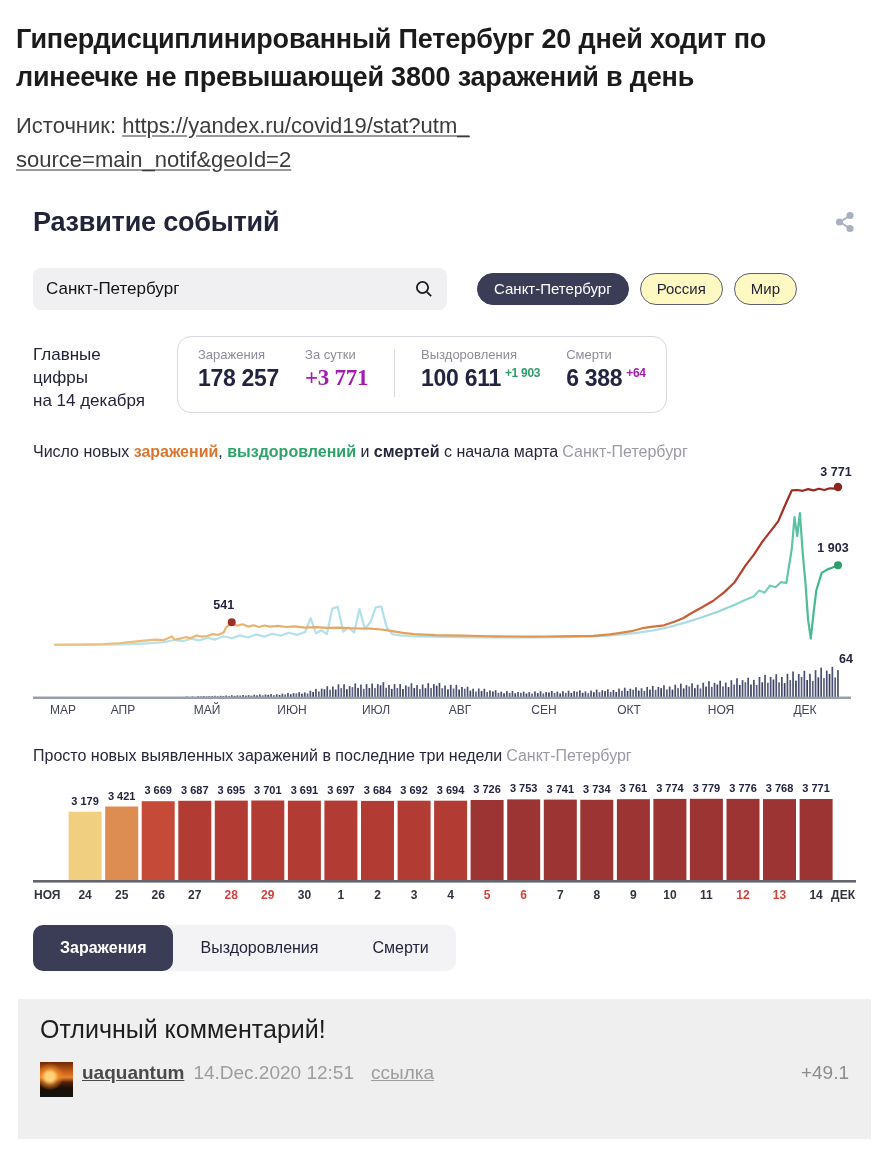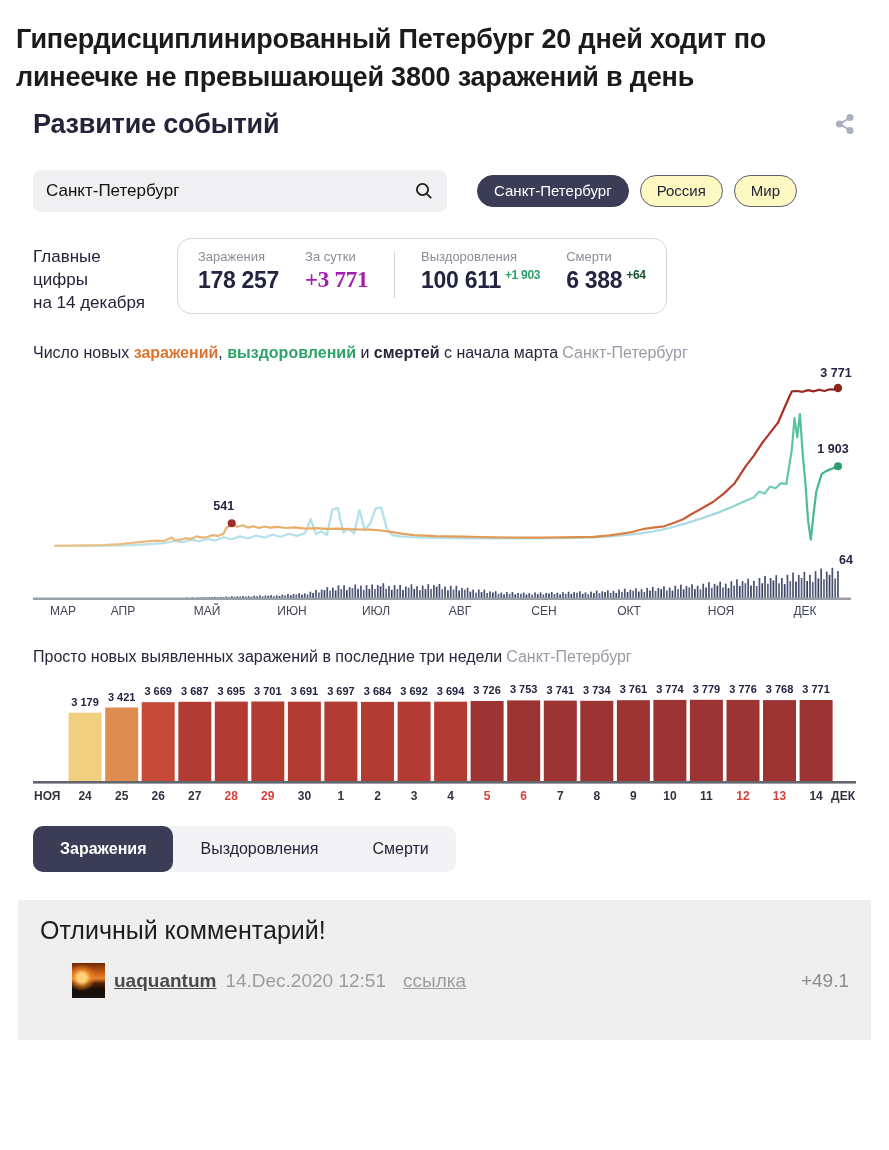--- a/index.html
+++ b/index.html
@@ -46,21 +46,21 @@
   .figures-label { width:120px; font-size:17px; color:#23233a; line-height:1.35; padding-top:8px; }
   .figures-box {
     border:1.5px solid #d8d8de; border-radius:14px; padding:10px 20px 13px;
     display:flex; gap:26px; align-items:stretch;
   }
   .stat .stat-label { font-size:13px; color:#8c8c99; margin-bottom:3px; white-space:nowrap; }
   .stat .stat-value { font-size:23px; font-weight:bold; color:#232441; letter-spacing:-0.3px; white-space:nowrap; }
   .stat .stat-delta { font-size:12px; font-weight:bold; vertical-align:9px; margin-left:4px; }
   .stat-daily .stat-value { color:#a21caf;font-family:Liberation Serif, serif; }
   .stat-recovered .stat-delta { color:#2e9e68; }
-  .stat-deaths .stat-delta { color:#14532d; }
+  .stat-deaths .stat-delta { color:#a21caf; }
   .vdiv { width:1px; background:#d8d8de; margin:2px 0; }
 
   .chart-title { font-size:16px; color:#26263c; margin-bottom:2px; }
   .chart-title .t-infections { color:#d9752f; font-weight:bold; }
   .chart-title .t-recoveries { color:#2ea36b; font-weight:bold;margin-top:24px; }
   .chart-title .t-deaths { font-weight:bold; }
   .chart-title .t-region { color:#9a9aa6; margin-left:4px; }
 
   svg { display:block; }
   svg text { font-family:"Liberation Sans", sans-serif; }
@@ -71,39 +71,40 @@
     margin-top:20px; display:inline-flex; background:#f3f3f5; border-radius:10px; align-items:center;
   }
   .tab { padding:14px 27px; font-size:16px; color:#23233a; cursor:pointer; border-radius:10px; white-space:nowrap; }
   .tab.selected { background:#3b3d56; color:#fff; font-weight:bold; }
 
   .comment-block {
     margin:28px 4px 0; background:#efeff0; padding:16px 22px 10px; min-height:140px;
   }
   .comment-highlight { font-size:25px; color:#1d1d1d; margin-bottom:18px; }
   .comment-body { font-size:21px; color:#222; margin-bottom:12px; }
-  .comment-footer { display:flex; align-items:center; gap:9px;margin-left:32px; }
+  .comment-footer { display:flex; align-items:flex-start; gap:9px; }
   .avatar {
     width:33px; height:35px; flex:0 0 auto;
     background:
       radial-gradient(circle at 30% 42%, #ffd27a 0 14%, rgba(255,150,40,0.55) 28%, transparent 45%),
       linear-gradient(180deg, #6e2708 0%, #c85f16 28%, #e8822a 44%, #52220a 58%, #1c0e05 74%, #121212 100%);
   }
   .comment-author { font-size:19px; font-weight:bold; color:#4a4a4a; text-decoration:underline; }
   .comment-date { font-size:19px; color:#9d9d9d; }
   .comment-permalink { font-size:19px; color:#9d9d9d; text-decoration:underline; margin-left:8px; }
   .comment-rating { margin-left:auto; font-size:19px; color:#8c8c8c; }
 </style>
 </head>
 <body>
 
 <div class="page">
 
   <h1 class="post-title">Гипердисциплинированный Петербург 20 дней ходит по линеечке не превышающей 3800 заражений в день</h1>
 
+  <p class="source-line"><span>Источник: </span><a href="#">https://yandex.ru/covid19/stat?utm_source=main_notif&amp;geoId=2</a></p>
 
   <section class="widget">
 
     <div class="widget-header">
       <h2>Развитие событий</h2>
       <svg class="share-btn" viewBox="0 0 22 24">
         <g stroke="#aab0bf" stroke-width="2" fill="#aab0bf">
           <line x1="6" y1="12" x2="16" y2="5.5"></line>
           <line x1="6" y1="12" x2="16" y2="18.5"></line>
           <circle cx="16" cy="5.5" r="2.6"></circle>

